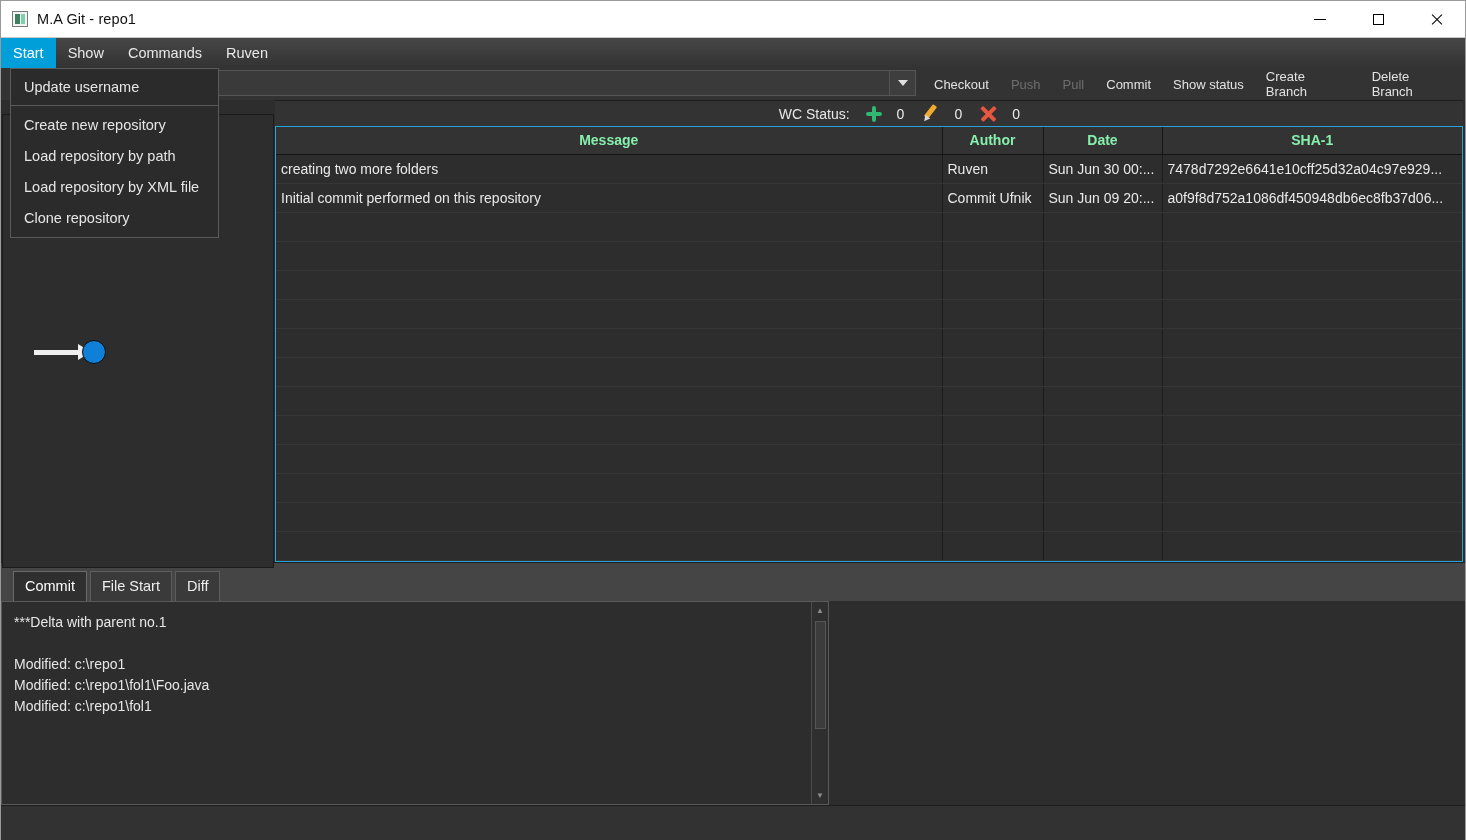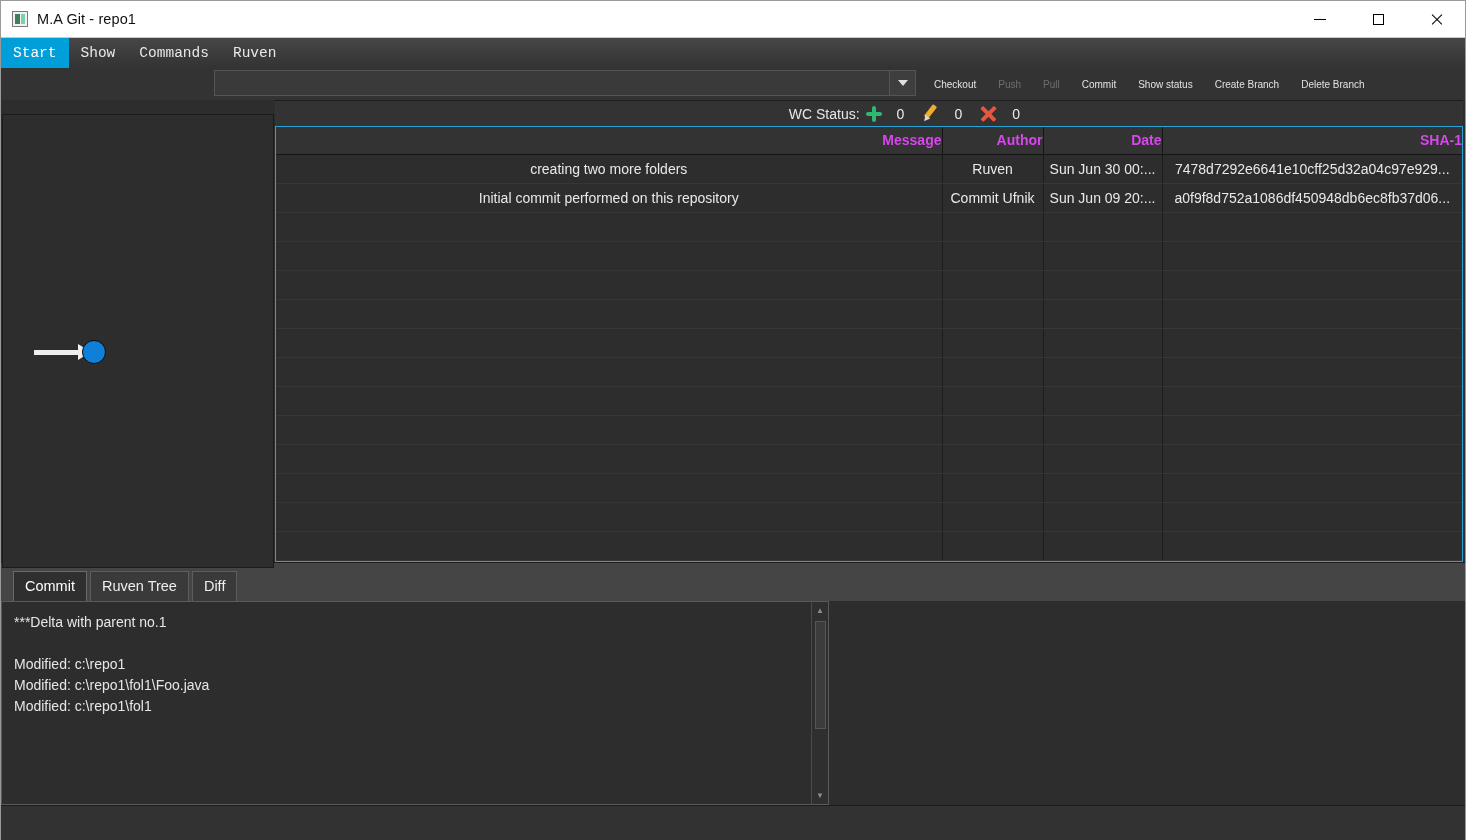--- a/index.html
+++ b/index.html
@@ -51,21 +51,21 @@
     width: 14px; height: 1px; background: #000;
   }
   .glyph-close:before { transform: rotate(45deg); }
   .glyph-close:after  { transform: rotate(-45deg); }
 
   
   .menubar {
     height: 30px; min-height: 30px;
     background: linear-gradient(to bottom, #474747 0%, #3b3b3b 55%, #333333 100%);
     display: flex; align-items: stretch;
-    position: relative; z-index: 40; font-family: Liberation Mono, monospace;
+    position: relative; z-index: 40;
   }
   .menu-item {
     padding: 0 12px;
     display: flex; align-items: center;
     color: #e8e8e8; font-size: 14.5px;
     cursor: default;
   }
   .menu-item.active { background: #009fd9; color: #ffffff; }
 
   
@@ -108,21 +108,21 @@
     width: 0; height: 0;
     border-left: 5px solid transparent;
     border-right: 5px solid transparent;
     border-top: 6px solid #e0e0e0;
     display: block;
   }
   .tb-btns { position: absolute; left: 922px; top: 0; height: 32px; display: flex; align-items: center; }
   .tb-btn {
     padding: 0 11px; height: 26px;
     display: flex; align-items: center;
-    color: #e2e2e2; font-size: 10px; cursor: default;
+    color: #e2e2e2; font-size: 13px; cursor: default;
   }
   .tb-btn.disabled { color: #6e6e6e; }
 
   
   .body-area { flex: 1; display: flex; position: relative; }
 
   
   .left-panel {
     width: 274px; min-width: 274px;
     background: #2d2d2d;
@@ -154,21 +154,21 @@
 
   
   .right-panel { flex: 1; display: flex; flex-direction: column; padding-right: 2px; }
   .wc-status {
     height: 26px; min-height: 26px;
     background: #333333;
     display: flex; align-items: center; justify-content: flex-end;
     padding-right: 425px;
     border-top: 1px solid #1d1d1d;
   }
-  .wc-label { color: #e7e7e7; font-size: 14px; margin-right: 6px; }
+  .wc-label { color: #e7e7e7; font-size: 14px; margin-right: 16px; }
   .wc-group { display: flex; align-items: center; margin-right: 18px; }
   .wc-count { color: #eaeaea; font-size: 14px; margin-left: 15px; }
   .ic-plus { position: relative; width: 16px; height: 16px; }
   .ic-plus:before, .ic-plus:after {
     content: ""; position: absolute; background: #2eb872; border-radius: 2px;
   }
   .ic-plus:before { left: 6px; top: 0; width: 4px; height: 16px; }
   .ic-plus:after  { left: 0; top: 6px; width: 16px; height: 4px; }
   .ic-pencil { position: relative; width: 17px; height: 17px; transform: rotate(0deg); }
   .ic-pencil:before {
@@ -194,32 +194,32 @@
   .table-wrap {
     flex: 1; margin: 0 0 0 0;
     border: 1.5px solid #27a3d8;
     background: #2d2d2d;
     overflow: hidden;
     display: flex; flex-direction: column;
   }
   table.commits { width: 100%; border-collapse: collapse; table-layout: fixed; }
   table.commits th {
     background: #333333;
-    color: #d946ef; font-size: 14px; font-weight: bold;
-    height: 27px; text-align: right;
+    color: #86efac; font-size: 14px; font-weight: bold;
+    height: 27px; text-align: center;
     border-right: 1px solid #151515;
     border-bottom: 1px solid #151515;
   }
   table.commits th:last-child { border-right: none; }
   table.commits td {
     color: #e9e9e9; font-size: 14px;
     height: 29px; padding: 0 5px;
     border-right: 1px solid #1c1c1c;
     border-bottom: 1px solid #363636;
-    white-space: nowrap; overflow: hidden; text-align: center;
+    white-space: nowrap; overflow: hidden;
   }
   table.commits td:last-child { border-right: none; }
   tr.row-selected td {
     background: #00a0d9; color: #ffffff;
     border-bottom-color: #53c6ee; border-right-color: #2ab3e2;
   }
   tr.row-selected td:first-child { box-shadow: inset 1px 0 0 #9fe0f5; }
   tr.empty td { height: 29px; border-right: 1px solid #1c1c1c; border-bottom: 1px solid #363636; }
   .col-msg { width: 666px; } .col-auth { width: 101px; }
   .col-date { width: 119px; } .col-sha { width: auto; }
@@ -305,20 +305,28 @@
       </div>
     </div>
   </div>
 
   <div class="menubar">
     <div class="menu-item active">Start</div>
     <div class="menu-item">Show</div>
     <div class="menu-item">Commands</div>
     <div class="menu-item">Ruven</div>
 
+    <div class="dropdown">
+      <div class="dd-item">Update username</div>
+      <div class="dd-sep"></div>
+      <div class="dd-item">Create new repository</div>
+      <div class="dd-item">Load repository by path</div>
+      <div class="dd-item">Load repository by XML file</div>
+      <div class="dd-item">Clone repository</div>
+    </div>
   </div>
 
   <div class="toolbar">
     <div class="branch-combo">
       <div class="cvalue"></div>
       <div class="carrow">
           <i></i>
         </div>
     </div>
     <div class="tb-btns">
@@ -462,21 +470,21 @@
               </tr>
           </tbody>
         </table>
       </div>
     </div>
   </div>
 
   <div class="bottom-area">
     <div class="tabstrip">
       <div class="tab active">Commit</div>
-      <div class="tab">Ruven Tree</div>
+      <div class="tab">File Start</div>
       <div class="tab">Diff</div>
     </div>
     <div class="tab-content">
       <div class="delta-box">
         <div class="delta-text">***Delta with parent no.1
 
 Modified: c:\repo1
 Modified: c:\repo1\fol1\Foo.java
 Modified: c:\repo1\fol1</div>
         <div class="vscroll">

